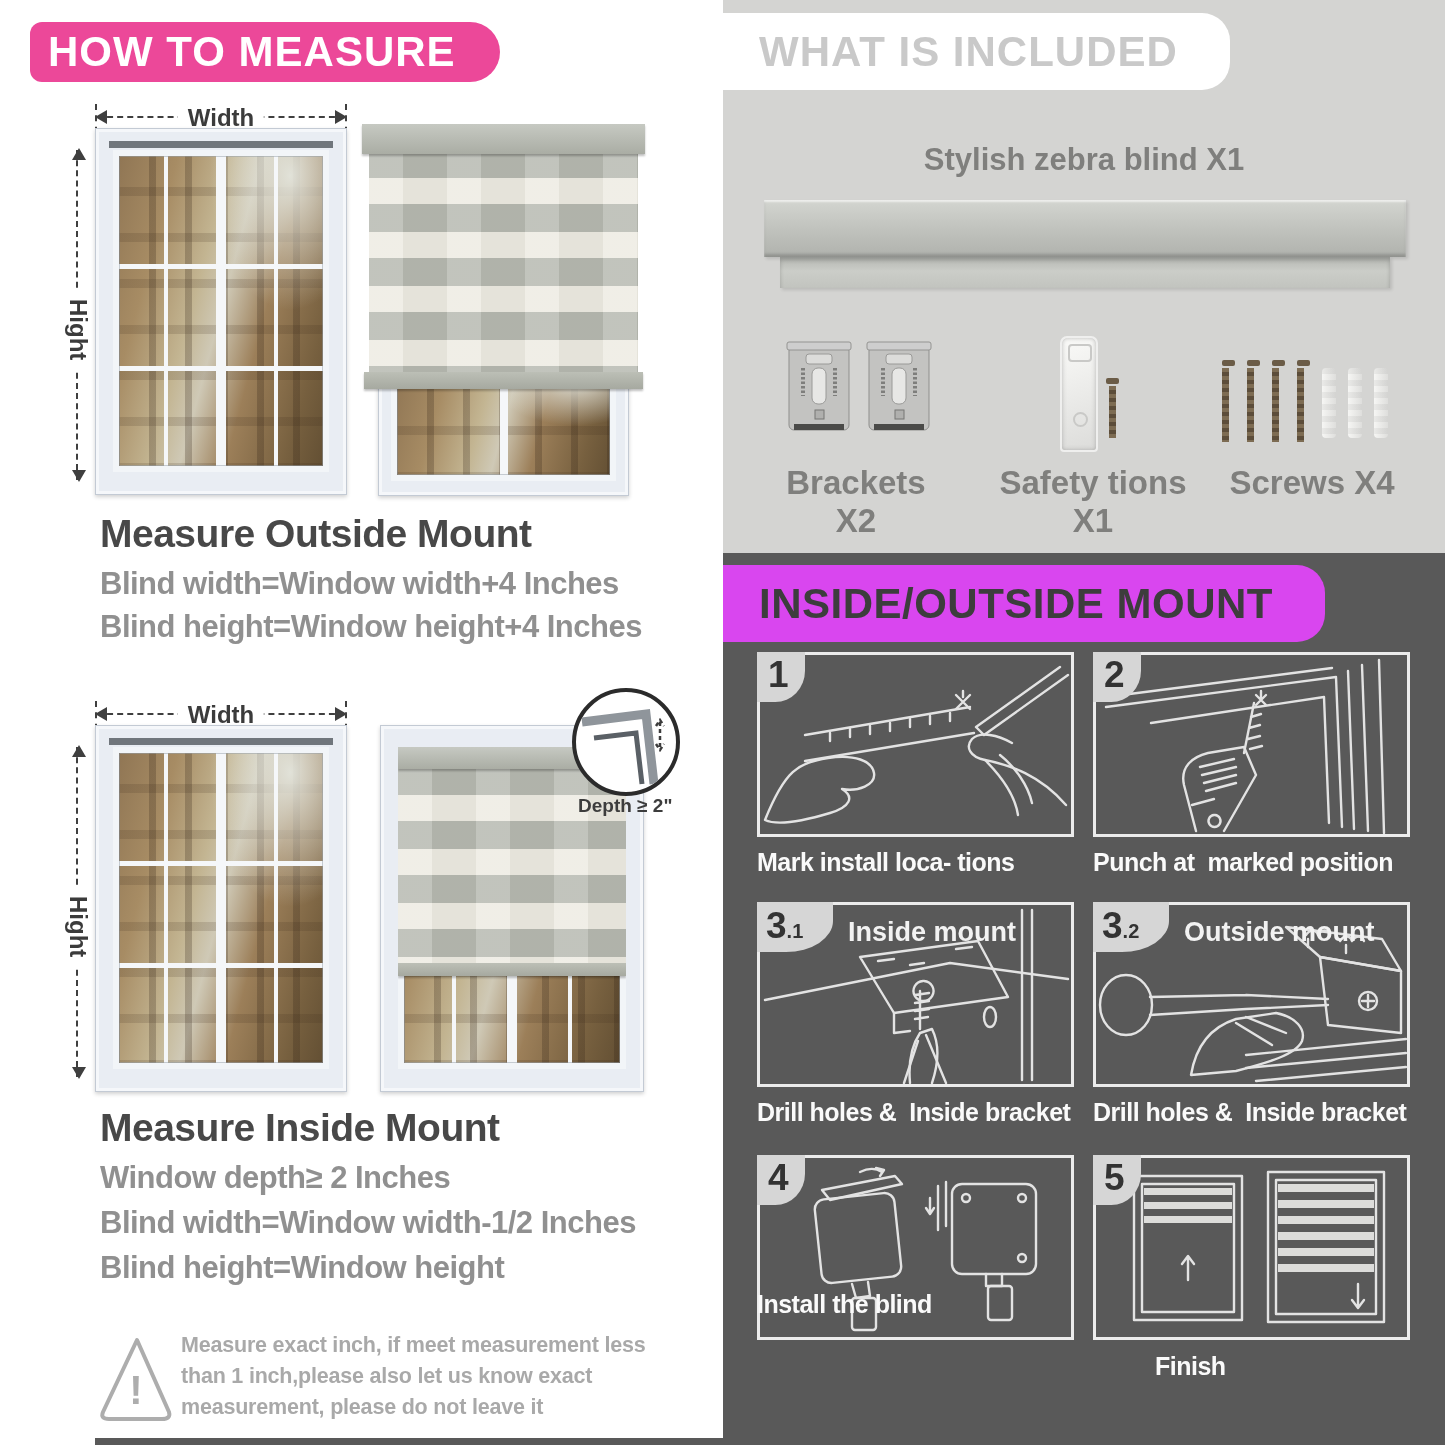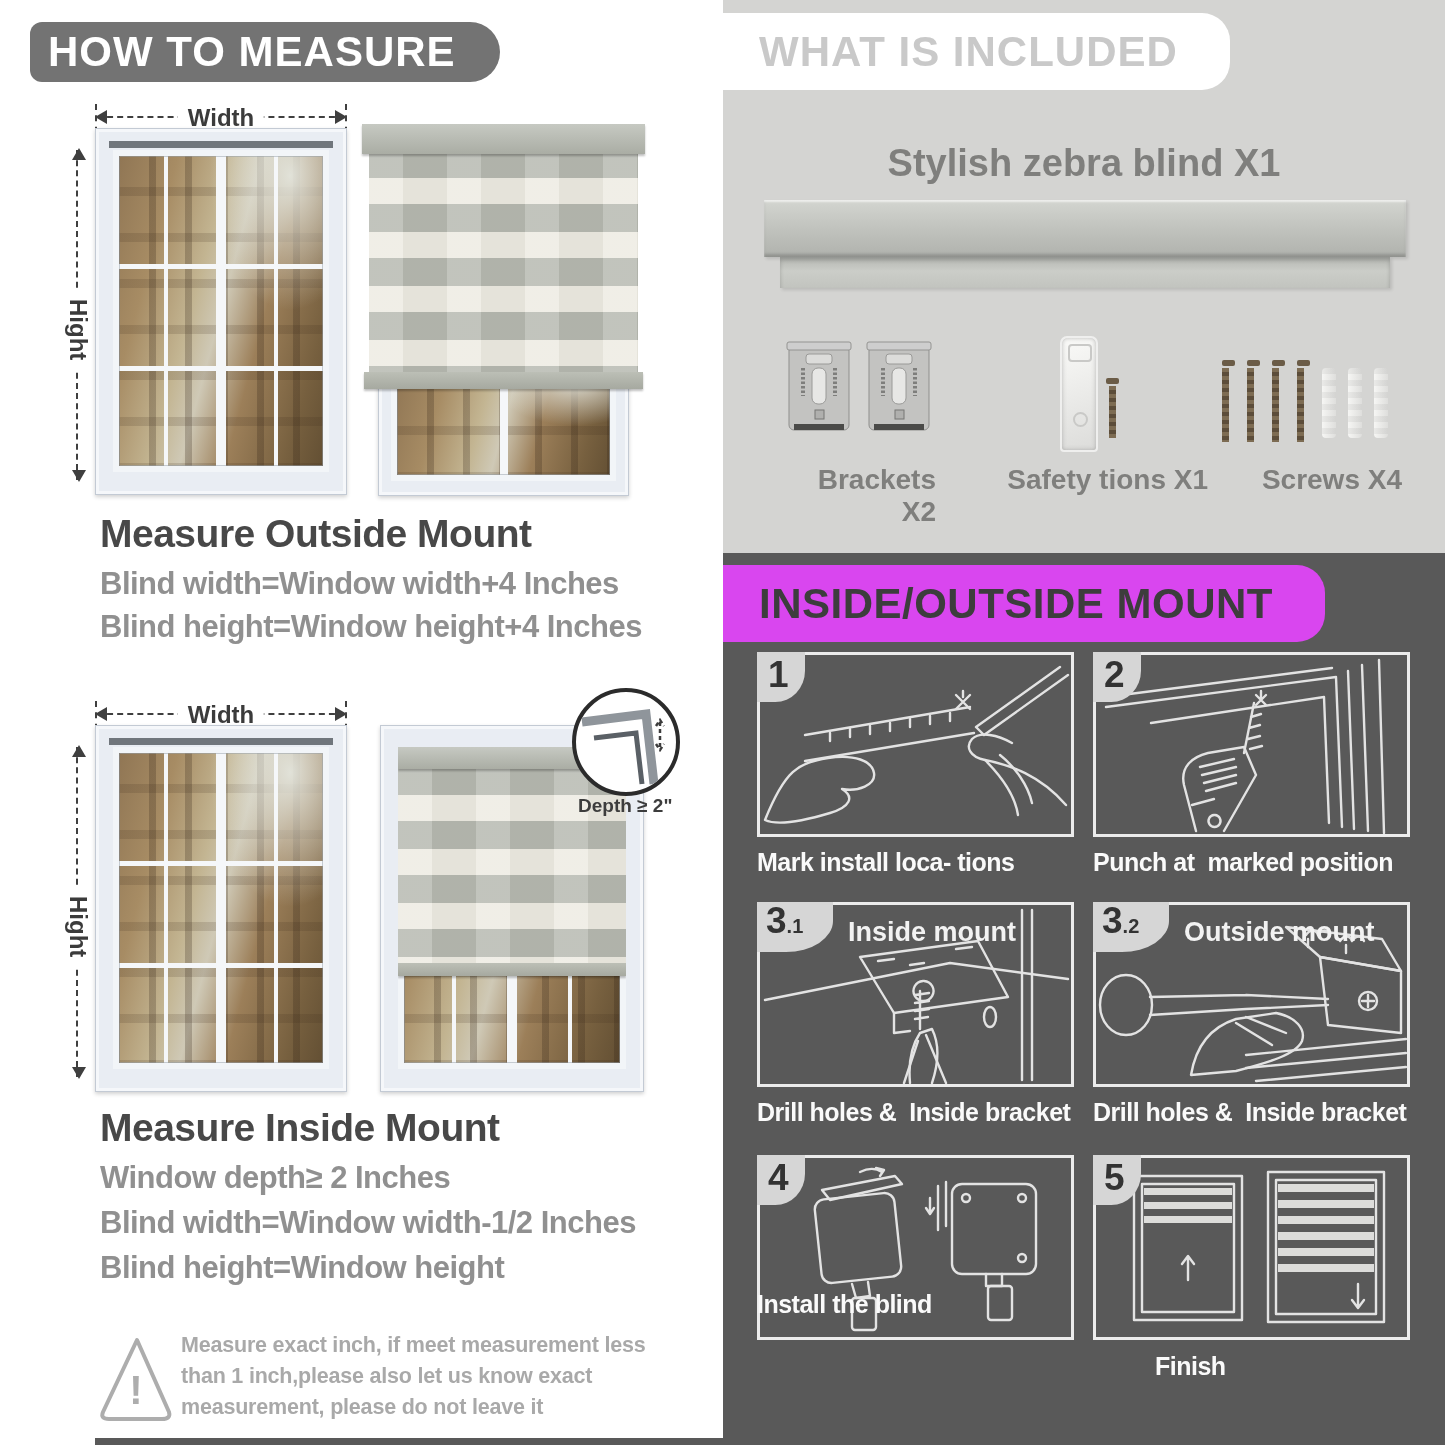--- a/index.html
+++ b/index.html
@@ -1,21 +1,21 @@
 <!DOCTYPE html>
 <html><head>
 <meta charset="utf-8">
 <style>
   html,body{margin:0;padding:0;}
   body{font-family:"Liberation Sans",sans-serif;background:#fff;}
   .page{position:relative;width:1445px;height:1445px;background:#fff;overflow:hidden;}
   .abs{position:absolute;}
 
   
-  .banner-htm{left:30px;top:22px;width:470px;height:60px;background:#737373;
+  .banner-htm{left:30px;top:22px;width:470px;height:60px;background:#ec4899;
     border-radius:12px 30px 30px 12px;color:#fff;font-weight:bold;font-size:42px;
     line-height:60px;padding-left:18px;letter-spacing:1px;box-sizing:border-box;}
 
   .sec-heading{font-size:39px;font-weight:bold;color:#484848;letter-spacing:-0.5px;}
   .sec-line{font-size:31px;font-weight:bold;color:#909090;letter-spacing:-0.5px;}
 
   
   .win-frame{background:#e9edf3;border:1px solid #c3cad4;
     box-shadow:inset 0 0 0 3px #f5f7fa,0 2px 4px rgba(0,0,0,.18);}
   .win-recess{position:absolute;left:13px;right:13px;top:12px;height:7px;background:#70767c;}
@@ -58,45 +58,45 @@
   .magnifier{border-radius:50%;background:#fff;border:4px solid #2b2b2b;overflow:hidden;}
   .depth-label{font-size:19px;font-weight:bold;color:#3d3d3d;}
 
   .warn-text{font-size:21.5px;font-weight:bold;color:#a9a9a9;line-height:31px;letter-spacing:-0.2px;}
 
   
   .panel-light{left:723px;top:0;width:722px;height:553px;background:#d4d4d2;}
   .banner-wii{left:723px;top:13px;width:507px;height:77px;background:#fff;border-radius:0 28px 28px 0;
     color:#c9c9c9;font-weight:bold;font-size:42px;line-height:77px;padding-left:36px;
     letter-spacing:1px;box-sizing:border-box;}
-  .product-label{left:723px;top:142px;width:722px;text-align:center;font-size:38px;font-weight:bold;color:#7f7f7d;}
+  .product-label{left:723px;top:142px;width:722px;text-align:center;font-size:31px;font-weight:bold;color:#7f7f7d;}
   .headrail-top{left:764px;top:200px;width:642px;height:57px;
     background:linear-gradient(180deg,#d3d5d0,#bfc1bc 55%,#b0b2ad);
     box-shadow:inset 0 2px 2px rgba(255,255,255,.6), inset 0 -3px 3px rgba(0,0,0,.18), 2px 2px 3px rgba(0,0,0,.12);}
   .headrail-lip{left:780px;top:257px;width:610px;height:31px;
     background:linear-gradient(180deg,#b4b6b1,#cbcdc8 45%,#c2c4bf);
     box-shadow:inset 0 3px 4px rgba(0,0,0,.2), 2px 2px 3px rgba(0,0,0,.12);}
-  .item-caption{font-size:28px;font-weight:bold;color:#7f7f7d;text-align:right;}
+  .item-caption{font-size:33px;font-weight:bold;color:#7f7f7d;text-align:center;}
   .safety-device{background:linear-gradient(160deg,#fafaf8,#dcdcda);border:2px solid #efefee;
     border-radius:7px 7px 4px 4px;box-shadow:inset 0 0 4px rgba(120,120,120,.5);}
   .screw{width:7px;height:74px;background:repeating-linear-gradient(180deg,#7d6c53 0 4px,#5c4d3a 4px 8px);}
   .screw-head{width:13px;height:6px;background:#6b5c47;border-radius:2px;margin:0 auto 2px auto;}
   .anchor{width:14px;height:70px;border-radius:4px;
     background:repeating-linear-gradient(180deg, rgba(0,0,0,.05) 0 6px, rgba(255,255,255,0) 6px 12px),
     linear-gradient(90deg,#f6f6f4,#dededc);}
 
   .panel-dark{left:723px;top:553px;width:722px;height:892px;background:#595959;}
   .banner-iom{left:723px;top:565px;width:602px;height:77px;background:#d946ef;border-radius:0 28px 28px 0;
     color:#3d3d3d;font-weight:bold;font-size:42px;line-height:77px;padding-left:36px;
     letter-spacing:0.5px;box-sizing:border-box;}
   .step{width:317px;height:185px;border:3px solid #ececec;box-sizing:border-box;}
   .badge{position:absolute;top:-3px;left:-3px;background:#d6d6d6;color:#333;
     font-weight:bold;border-radius:0 0 62% 0;}
   .badge-1{width:48px;height:50px;font-size:37px;line-height:46px;padding-left:11px;box-sizing:border-box;}
-  .badge-2{width:76px;height:50px;font-size:37px;line-height:38px;padding-left:9px;box-sizing:border-box;}
+  .badge-2{width:76px;height:50px;font-size:37px;line-height:48px;padding-left:9px;box-sizing:border-box;}
   .badge-sub{font-size:20px;font-weight:bold;}
   .step-label{position:absolute;left:88px;top:12px;font-size:27px;font-weight:bold;color:#f2f2f2;}
   .step-caption{font-size:25px;font-weight:bold;color:#fafafa;white-space:pre;letter-spacing:-0.5px;}
   .step svg{position:absolute;inset:0;width:100%;height:100%;}
   .art{stroke:#e3e3e3;fill:none;stroke-width:2.4;stroke-linecap:round;stroke-linejoin:round;}
   .art-fill{fill:#dcdcda;stroke:none;}
   .bottom-strip{left:95px;top:1438px;width:628px;height:7px;background:#595959;}
 </style>
 </head>
 <body>

